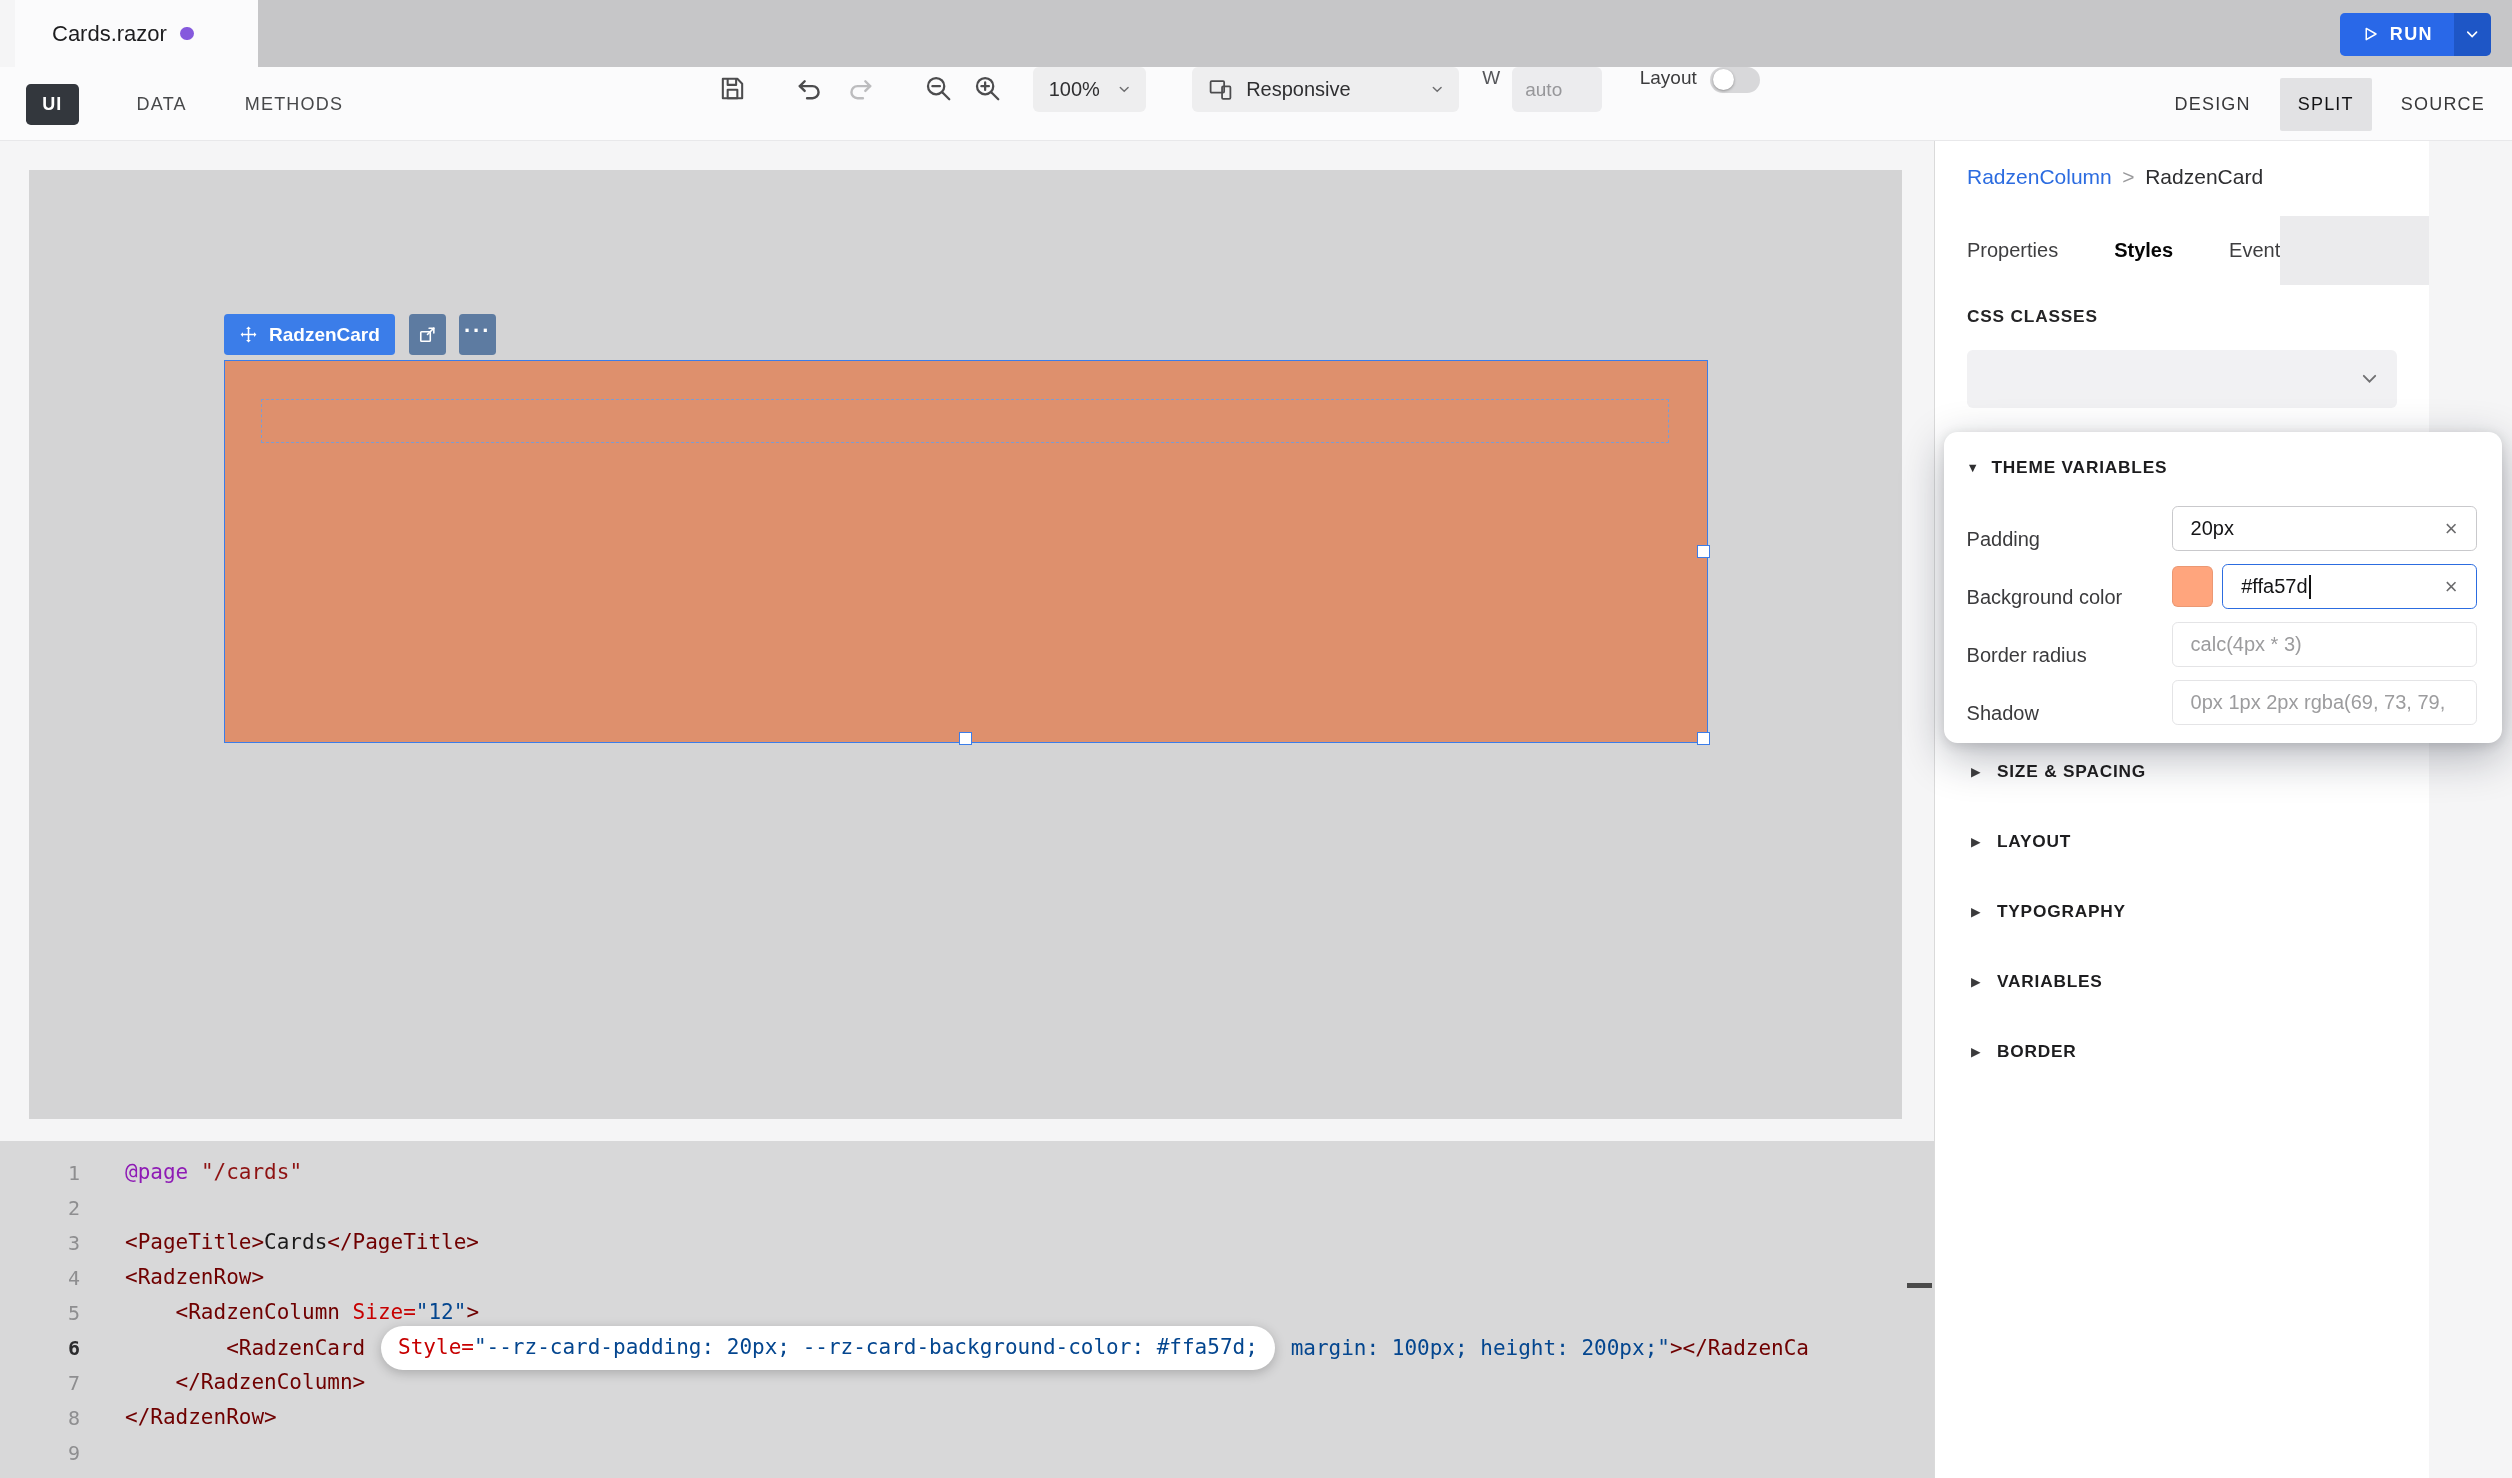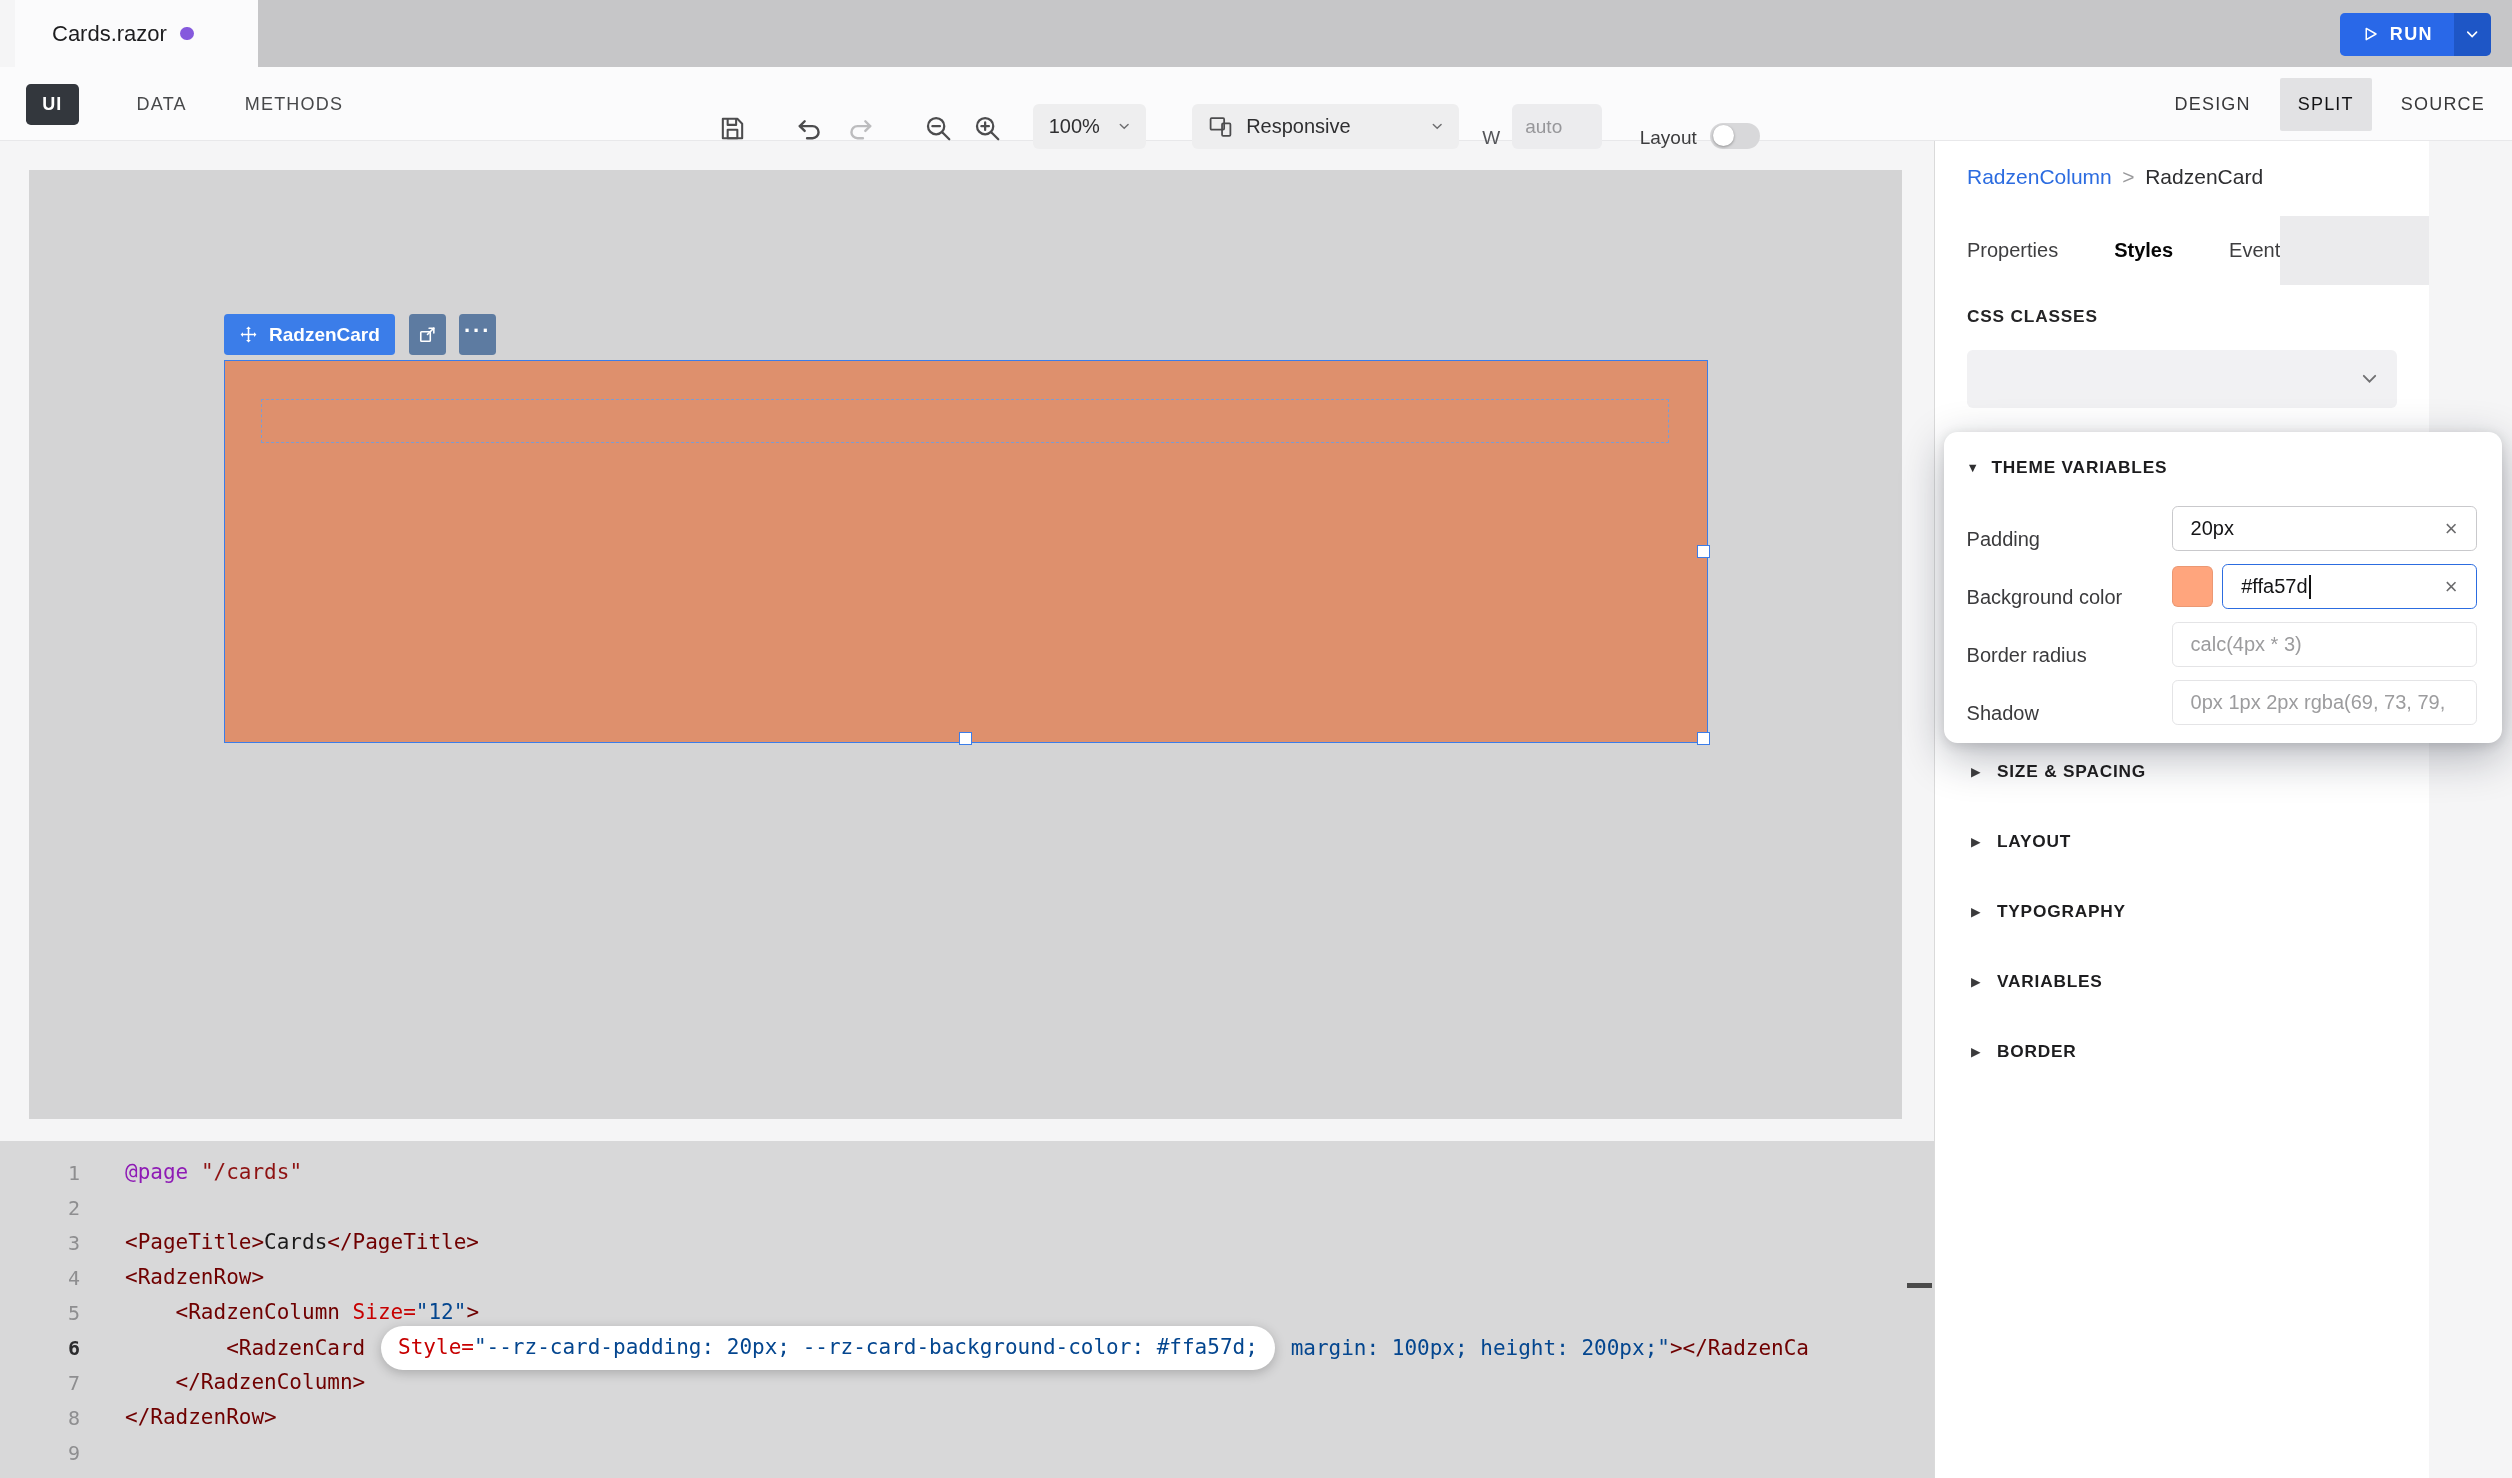--- a/index.html
+++ b/index.html
@@ -17,21 +17,21 @@
   .run-main { background:#2968e8; border:none; color:#fff; display:flex; align-items:center; gap:10.6px;
               padding:0 21px; font-size:18px; font-weight:700; letter-spacing:1.4px; cursor:pointer; font-family:inherit;}
   .run-caret { background:#1e56c6; border:none; width:37px; display:flex; align-items:center; justify-content:center; cursor:pointer; }
 
   
   .toolbar { position:absolute; left:0; top:67px; width:2512px; height:74px; background:#fbfbfc; border-bottom:1px solid #e8e8ea; }
   .mode-tabs { position:absolute; left:26px; top:0; height:74px; display:flex; align-items:center; gap:58px; }
   .ui-pill { background:#33373d; color:#fff; border:none; border-radius:4.8px; height:41px; padding:0 16.3px;
              font-size:18px; font-weight:700; letter-spacing:1px; font-family:inherit; cursor:pointer; }
   .mode-tab { background:none; border:none; font-size:18px; letter-spacing:1.2px; color:#47484a; font-family:inherit; cursor:pointer; }
-  .center-tools { position:absolute; left:711px; top:8px; height:74px; display:flex; align-items:flex-end; }
+  .center-tools { position:absolute; left:711px; top:0; height:74px; display:flex; align-items:flex-start; }
   .icon-btn { width:42px; height:42px; background:none; border:none; display:flex; align-items:center; justify-content:center; cursor:pointer; }
   .tool-select { height:45px; background:#eeeeef; border-radius:5.8px; display:flex; align-items:center;
                  padding:0 15.4px; gap:13.5px; font-size:20px; color:#2f2f31; cursor:pointer; }
   .tool-select .chev { margin-left:auto; }
   .w-label { font-size:19px; color:#55565a; }
   .auto-input { width:90px; height:45px; background:#ececee; border:none; border-radius:5.8px; font-size:19px;
                 color:#97979a; padding:0 13.5px; font-family:inherit; }
   .layout-label { font-size:19px; color:#3c3c3e; }
   .switch { width:50px; height:26px; border-radius:13.5px; background:#d8d8da; position:relative; cursor:pointer; }
   .switch .knob { position:absolute; left:2.9px; top:2.4px; width:21px; height:21px; border-radius:50%; background:#fff;

